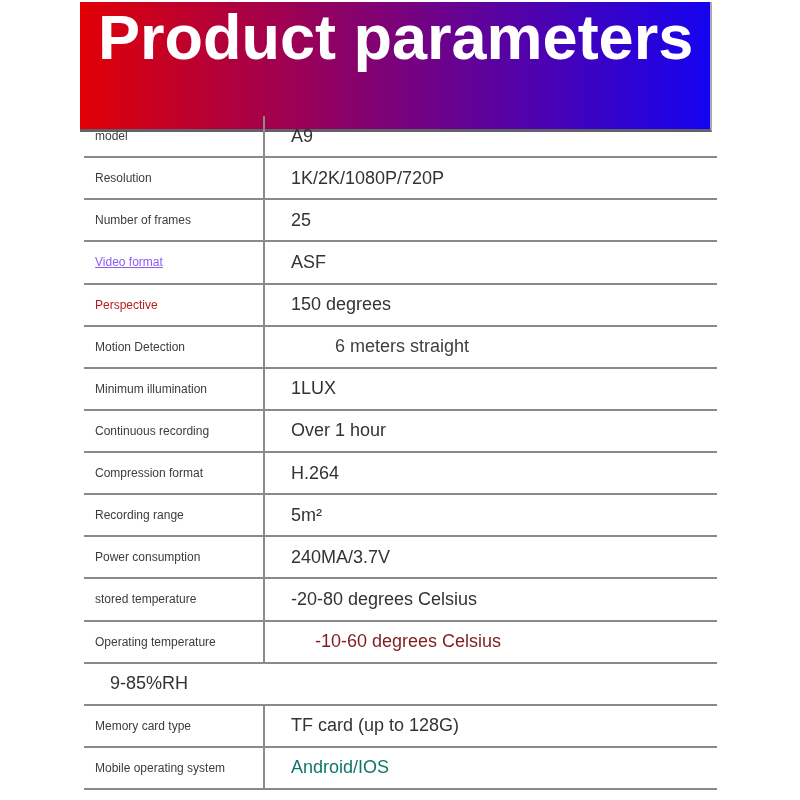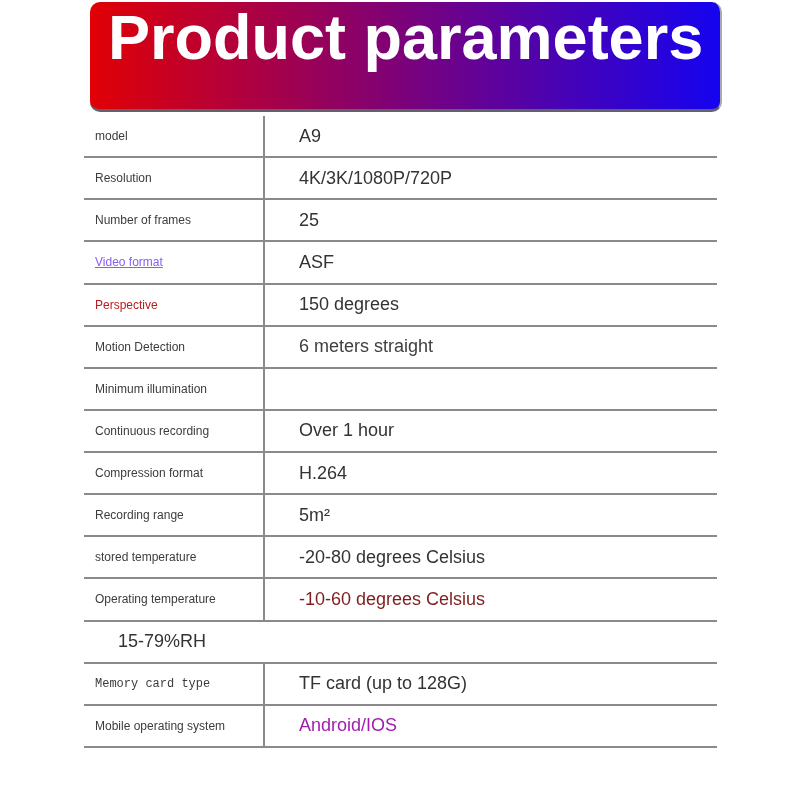--- a/index.html
+++ b/index.html
@@ -10,29 +10,28 @@
   }
   .canvas {
     position: relative;
     width: 800px;
     height: 800px;
     background: #ffffff;
     overflow: hidden;
   }
   .banner {
     position: absolute;
-    left: 90px;
+    left: 80px;
     top: 2px;
     width: 632px;
-    height: 110px;
+    height: 130px;
     box-sizing: border-box;
     border-right: 2px solid #a9a9b2;
     border-bottom: 3px solid #62626a;
     background: linear-gradient(90deg, #e10005, #1503f0); 
-    border-radius: 10px;
   }
   .banner-title {
     display: block;
     padding: 2px 0 0 18px;
     font-size: 63px;
     line-height: 66px;
     font-weight: bold;
     color: #ffffff;
     white-space: nowrap;
     letter-spacing: 0px;
@@ -65,101 +64,105 @@
     overflow: hidden;
   }
   .spec-value {
     display: flex;
     align-items: center;
     padding-left: 26px;
     font-size: 18px;
     color: #333333;
     white-space: nowrap;
     overflow: hidden;
-    margin-left: 8px;
   }
 </style>
 </head>
 <body>
 
 <div class="canvas">
 
   <div class="banner" id="banner" style="background: linear-gradient(90deg, rgb(225, 0, 5), rgb(21, 3, 240));">
     <span class="banner-title" style="color: rgb(255, 255, 255);">Product parameters</span>
   </div>
 
   <div class="spec-table" id="spec-table">
     <div class="spec-row" style="border-bottom-color: rgb(138, 138, 138);">
       <div class="spec-label" style="color: rgb(60, 60, 60); border-right-color: rgb(138, 138, 138);">model</div>
       <div class="spec-value" style="color: rgb(51, 51, 51);">A9</div>
     </div>
 
     <div class="spec-row" style="border-bottom-color: rgb(138, 138, 138);">
       <div class="spec-label" style="color: rgb(60, 60, 60); border-right-color: rgb(138, 138, 138);">Resolution</div>
-      <div class="spec-value" style="color: rgb(51, 51, 51);">4K/3K/1080P/720P</div>
+      <div class="spec-value" style="color: rgb(51, 51, 51);">1K/2K/1080P/720P</div>
     </div>
 
     <div class="spec-row" style="border-bottom-color: rgb(138, 138, 138);">
       <div class="spec-label" style="color: rgb(60, 60, 60); border-right-color: rgb(138, 138, 138);">Number of frames</div>
       <div class="spec-value" style="color: rgb(51, 51, 51);">25</div>
     </div>
 
     <div class="spec-row" style="border-bottom-color: rgb(138, 138, 138);">
       <div class="spec-label" style="color: #8b5cf6; border-right-color: rgb(138, 138, 138); text-decoration: underline;">Video format</div>
       <div class="spec-value" style="color: rgb(51, 51, 51);">ASF</div>
     </div>
 
     <div class="spec-row" style="border-bottom-color: rgb(138, 138, 138);">
       <div class="spec-label" style="color: #b91c1c; border-right-color: rgb(138, 138, 138);">Perspective</div>
       <div class="spec-value" style="color: rgb(51, 51, 51);">150 degrees</div>
     </div>
 
-    <div class="spec-row" style="border-bottom-color: rgb(138, 138, 138);">
+    <div class="spec-row" style="border-bottom-color: rgb(138, 138, 138); gap: 44px;">
       <div class="spec-label" style="color: rgb(60, 60, 60); border-right-color: rgb(138, 138, 138);">Motion Detection</div>
       <div class="spec-value" style="color: #404040;">6 meters straight</div>
     </div>
 
     <div class="spec-row" style="border-bottom-color: rgb(138, 138, 138);">
       <div class="spec-label" style="color: rgb(60, 60, 60); border-right-color: rgb(138, 138, 138);">Minimum illumination</div>
+      <div class="spec-value" style="color: rgb(51, 51, 51);">1LUX</div>
     </div>
 
     <div class="spec-row" style="border-bottom-color: rgb(138, 138, 138);">
       <div class="spec-label" style="color: rgb(60, 60, 60); border-right-color: rgb(138, 138, 138);">Continuous recording</div>
       <div class="spec-value" style="color: rgb(51, 51, 51);">Over 1 hour</div>
     </div>
 
     <div class="spec-row" style="border-bottom-color: rgb(138, 138, 138);">
       <div class="spec-label" style="color: rgb(60, 60, 60); border-right-color: rgb(138, 138, 138);">Compression format</div>
       <div class="spec-value" style="color: rgb(51, 51, 51);">H.264</div>
     </div>
 
     <div class="spec-row" style="border-bottom-color: rgb(138, 138, 138);">
       <div class="spec-label" style="color: rgb(60, 60, 60); border-right-color: rgb(138, 138, 138);">Recording range</div>
       <div class="spec-value" style="color: rgb(51, 51, 51);">5m²</div>
     </div>
 
+    <div class="spec-row" style="border-bottom-color: rgb(138, 138, 138);">
+      <div class="spec-label" style="color: rgb(60, 60, 60); border-right-color: rgb(138, 138, 138);">Power consumption</div>
+      <div class="spec-value" style="color: rgb(51, 51, 51);">240MA/3.7V</div>
+    </div>
 
     <div class="spec-row" style="border-bottom-color: rgb(138, 138, 138);">
       <div class="spec-label" style="color: rgb(60, 60, 60); border-right-color: rgb(138, 138, 138);">stored temperature</div>
       <div class="spec-value" style="color: rgb(51, 51, 51); text-align: center;">-20-80 degrees Celsius</div>
     </div>
 
-    <div class="spec-row" style="border-bottom-color: rgb(138, 138, 138);">
+    <div class="spec-row" style="border-bottom-color: rgb(138, 138, 138); gap: 24px;">
       <div class="spec-label" style="color: rgb(60, 60, 60); border-right-color: rgb(138, 138, 138);">Operating temperature</div>
       <div class="spec-value" style="color: #7f1d1d;">-10-60 degrees Celsius</div>
     </div>
 
     <div class="spec-row" style="border-bottom-color: rgb(138, 138, 138);">
-      <div class="spec-value" style="color: rgb(51, 51, 51);">15-79%RH</div>
+      <div class="spec-value" style="color: rgb(51, 51, 51);">9-85%RH</div>
     </div>
 
     <div class="spec-row" style="border-bottom-color: rgb(138, 138, 138);">
-      <div class="spec-label" style="color: rgb(60, 60, 60); border-right-color: rgb(138, 138, 138); font-family: Liberation Mono, monospace;">Memory card type</div>
+      <div class="spec-label" style="color: rgb(60, 60, 60); border-right-color: rgb(138, 138, 138);">Memory card type</div>
       <div class="spec-value" style="color: rgb(51, 51, 51);">TF card (up to 128G)</div>
     </div>
 
     <div class="spec-row" style="border-bottom-color: rgb(138, 138, 138);">
       <div class="spec-label" style="color: rgb(60, 60, 60); border-right-color: rgb(138, 138, 138);">Mobile operating system</div>
-      <div class="spec-value" style="color: #a21caf;">Android/IOS</div>
+      <div class="spec-value" style="color: #0f766e;">Android/IOS</div>
     </div>
   </div>
 
 </div>
 
 </body></html>

